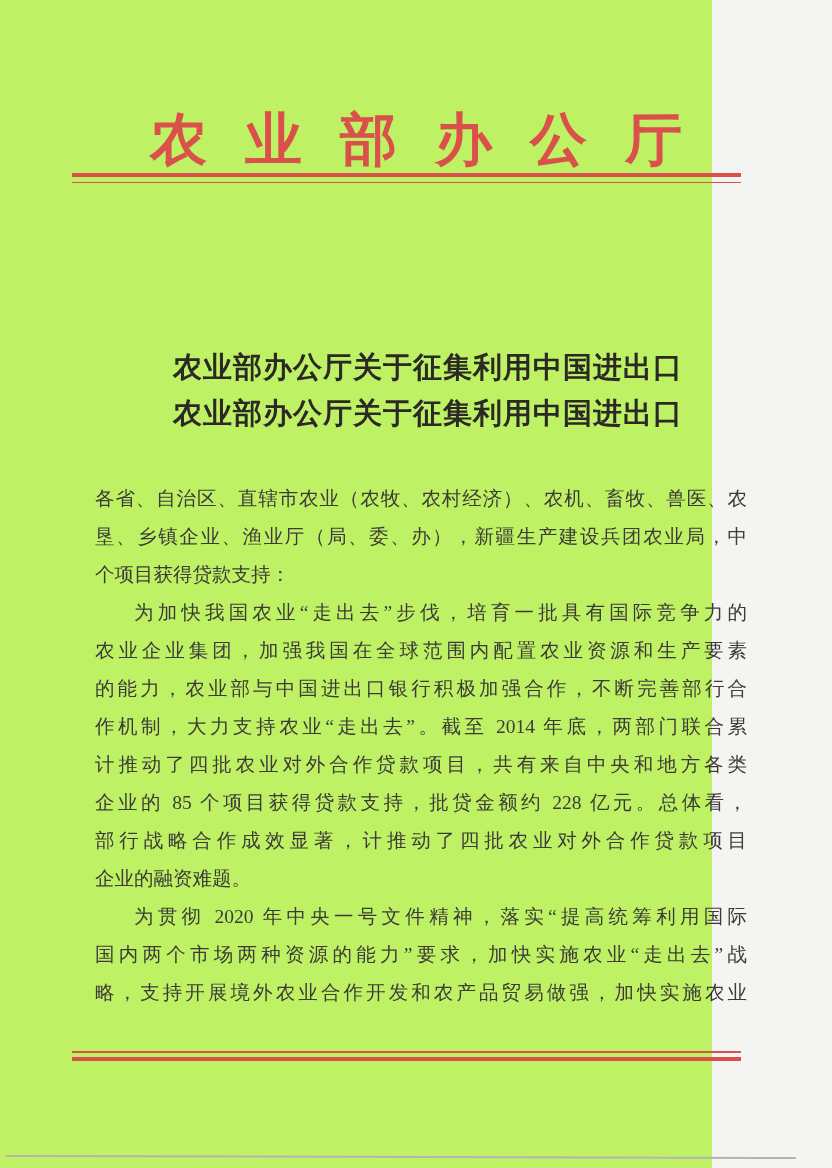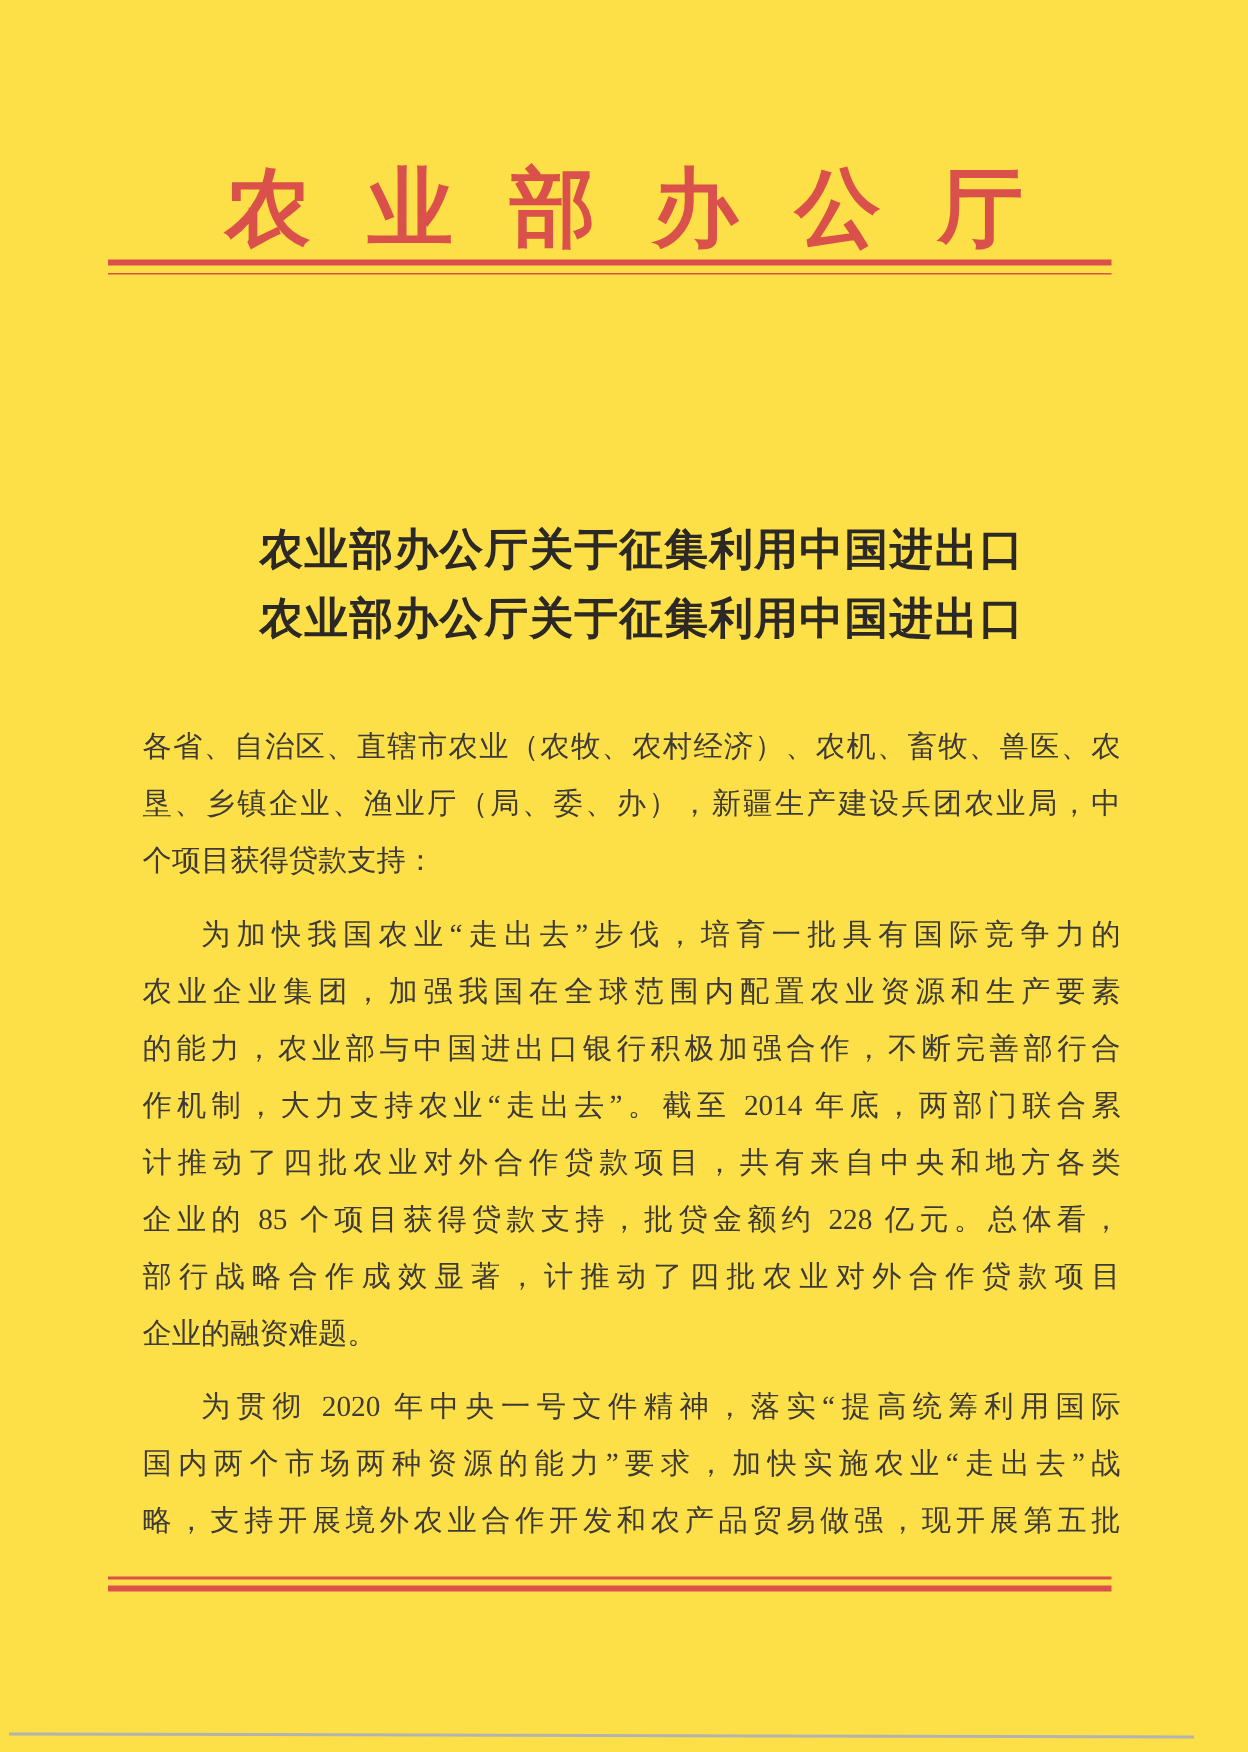--- a/index.html
+++ b/index.html
@@ -2,22 +2,22 @@
 <html><head>
 <meta charset="utf-8">
 <style>
   html,body{margin:0;padding:0;}
   body{
     width:832px;height:1168px;overflow:hidden;
     background:#f4f4f2;
     font-family:"Liberation Serif","DejaVu Serif",serif;
   }
   .page{
-    position:absolute;left:0;top:0;width:832px;height:1168px;
-    background:#fde047;
+    position:absolute;left:0;top:0;width:712px;height:1168px;
+    background:#bef264;
   }
   .letterhead{
     position:absolute;left:0;top:100px;width:832px;height:80px;
     line-height:80px;text-align:center;
     font-size:57px;font-weight:bold;color:#d9514a;
     letter-spacing:38px;margin-left:19px;
     white-space:nowrap;
   }
   .rule{position:absolute;left:72px;width:669px;background:#d9514a;}
   .rule-top-thick{top:173px;height:3.5px;}
@@ -36,21 +36,21 @@
   .bodytext{
     position:absolute;left:95px;top:480px;width:652px;
     font-size:19.5px;color:#3d3a38;
   }
   .jline{
     height:38px;line-height:38px;overflow:hidden;
     text-align:justify;text-align-last:justify;
     white-space:nowrap;
   }
   .jline.end{text-align-last:left;}
-  .jline.indent{text-indent:2em;margin-top:11px;}
+  .jline.indent{text-indent:2em;}
   .scan-edge{
     position:absolute;left:6px;top:1156px;width:790px;height:1.5px;
     background:#b3b3b0;transform:rotate(0.15deg);
   }
 </style>
 </head>
 <body>
 
 <div class="page">
 
@@ -74,21 +74,21 @@
     <div class="jline">农业企业集团，加强我国在全球范围内配置农业资源和生产要素</div>
     <div class="jline">的能力，农业部与中国进出口银行积极加强合作，不断完善部行合</div>
     <div class="jline">作机制，大力支持农业“走出去”。截至 2014 年底，两部门联合累</div>
     <div class="jline">计推动了四批农业对外合作贷款项目，共有来自中央和地方各类</div>
     <div class="jline">企业的 85 个项目获得贷款支持，批贷金额约 228 亿元。总体看，</div>
     <div class="jline">部行战略合作成效显著，计推动了四批农业对外合作贷款项目</div>
     <div class="jline end">企业的融资难题。</div>
 
     <div class="jline indent">为贯彻 2020 年中央一号文件精神，落实“提高统筹利用国际</div>
     <div class="jline">国内两个市场两种资源的能力”要求，加快实施农业“走出去”战</div>
-    <div class="jline">略，支持开展境外农业合作开发和农产品贸易做强，现开展第五批</div>
+    <div class="jline">略，支持开展境外农业合作开发和农产品贸易做强，加快实施农业</div>
   </div>
 
   <div class="rule rule-bottom-thin"></div>
   <div class="rule rule-bottom-thick"></div>
 
   <div class="scan-edge"></div>
 
 </div>
 
 </body></html>

